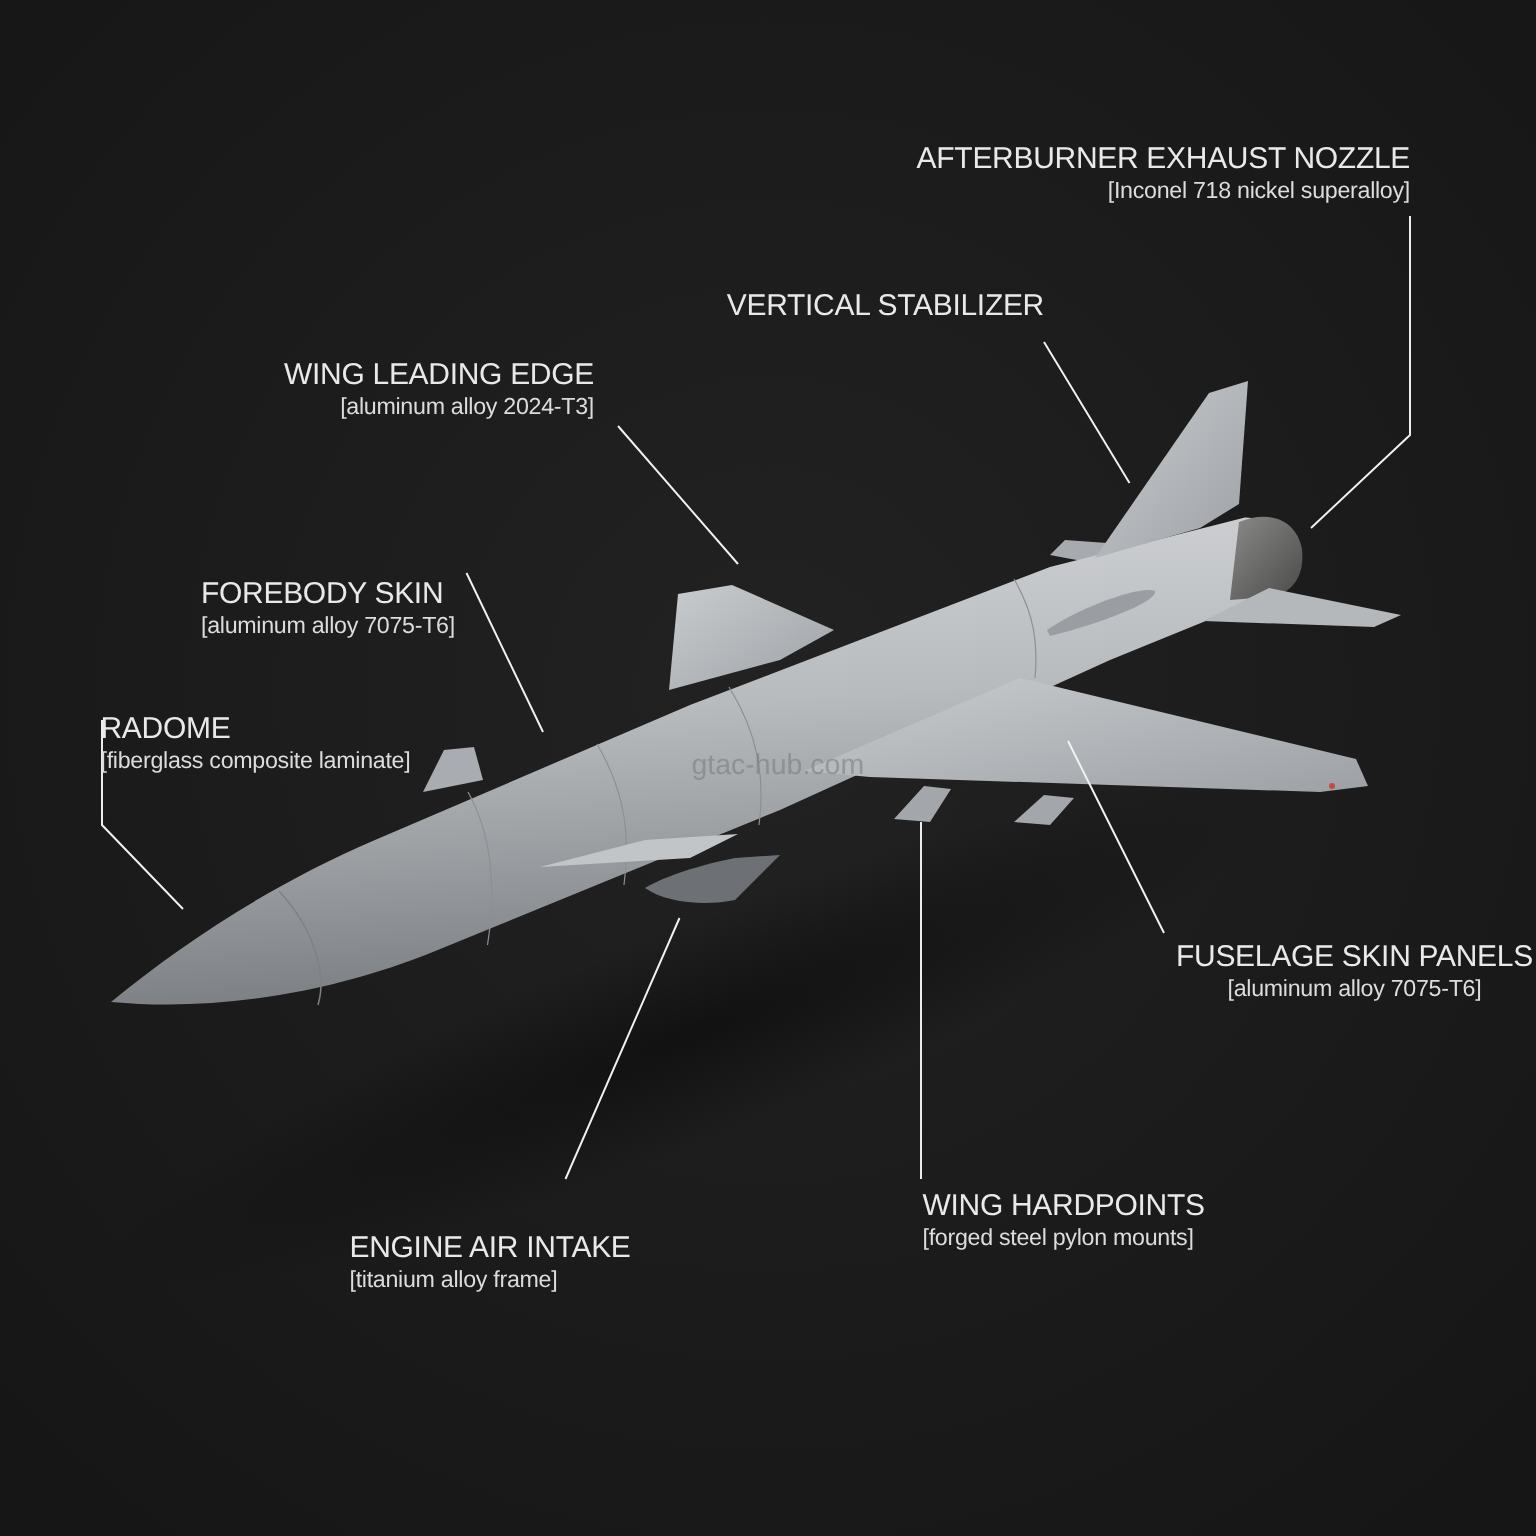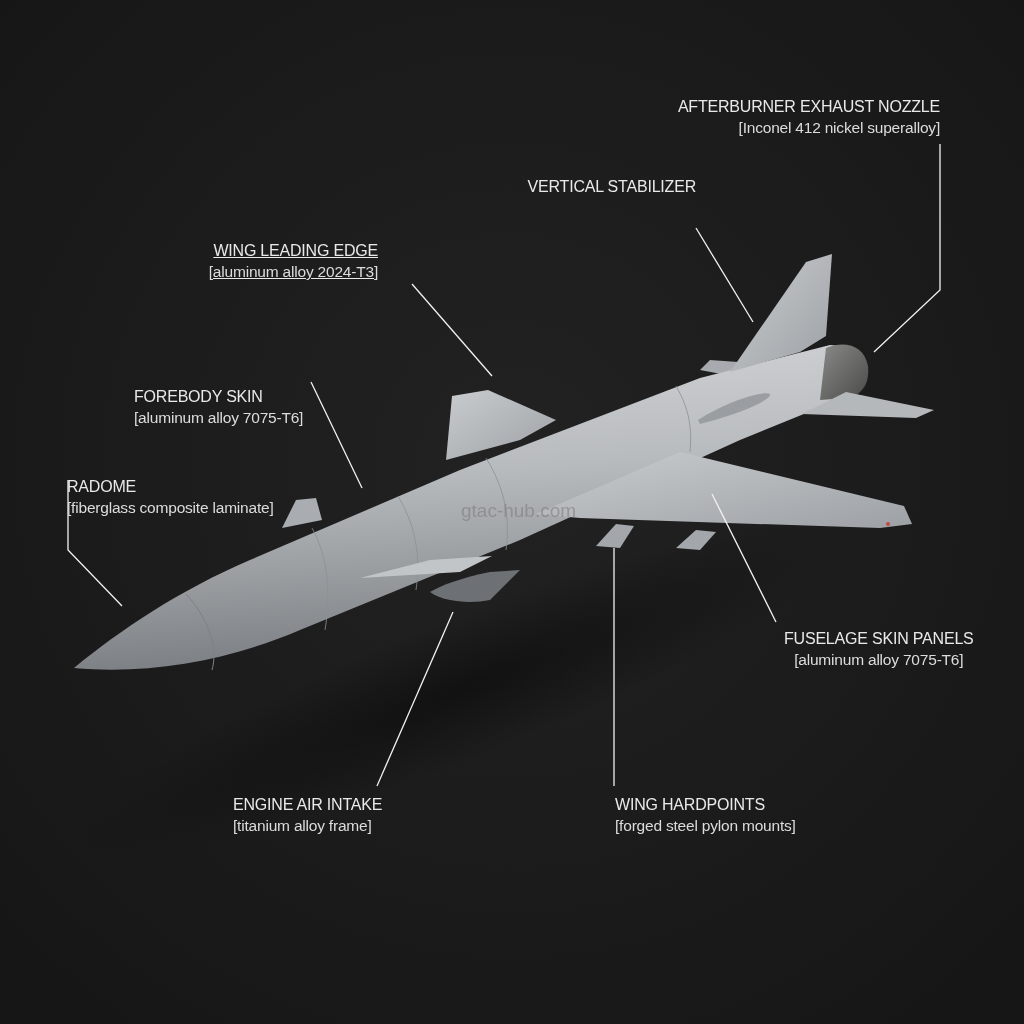--- a/index.html
+++ b/index.html
@@ -9,21 +9,21 @@
     font-family: "Liberation Sans", sans-serif;
     position: relative;
   }
   .stage { position: absolute; left: 0; top: 0; width: 1024px; height: 1024px; }
   .stage svg { position: absolute; left: 0; top: 0; }
   .label {
     position: absolute; color: #e9e9e9; line-height: 21px;
     font-family: "Liberation Sans", sans-serif; font-stretch: condensed;
     letter-spacing: -0.2px; white-space: nowrap;
   }
-  .label .title { font-size: 16px; display: block; }
+  .label .title { font-size: 20px; display: block; }
   .label .material { font-size: 15.5px; display: block; color: #dcdcdc; }
   .label.right { text-align: right; }
   .watermark {
     position: absolute; left: 461px; top: 500px; font-size: 19px;
     color: rgba(120,120,120,0.55); font-family: "Liberation Sans", sans-serif;
   }
 </style>
 </head>
 <body>
 
@@ -108,48 +108,48 @@
       <line x1="712" y1="494" x2="776" y2="622"></line>
       <line x1="453" y1="612" x2="377" y2="786"></line>
       <line x1="614" y1="548" x2="614" y2="786"></line>
     </g>
   </svg>
 
   <div class="watermark">gtac-hub.com</div>
 
   <div class="label right" style="right:84px; top:96px;">
     <span class="title">AFTERBURNER EXHAUST NOZZLE</span>
-    <span class="material">[Inconel 412 nickel superalloy]</span>
+    <span class="material">[Inconel 718 nickel superalloy]</span>
   </div>
 
-  <div class="label right" style="right:328px; top:176px;margin-left:20px;">
+  <div class="label right" style="right:328px; top:194px;margin-left:20px;">
     <span class="title">VERTICAL STABILIZER</span>
   </div>
 
-  <div class="label right" style="right:646px; top:240px;text-decoration:underline;">
+  <div class="label right" style="right:628px; top:240px;">
     <span class="title">WING LEADING EDGE</span>
     <span class="material">[aluminum alloy 2024-T3]</span>
   </div>
 
   <div class="label" style="left:134px; top:338px;margin-top:48px;">
     <span class="title">FOREBODY SKIN</span>
     <span class="material">[aluminum alloy 7075-T6]</span>
   </div>
 
   <div class="label" style="left:67px; top:432px;margin-top:44px;">
     <span class="title">RADOME</span>
     <span class="material">[fiberglass composite laminate]</span>
   </div>
 
   <div class="label" style="left:784px; top:628px;text-align:center;">
     <span class="title">FUSELAGE SKIN PANELS</span>
     <span class="material">[aluminum alloy 7075-T6]</span>
   </div>
 
-  <div class="label" style="left:233px; top:794px;">
+  <div class="label" style="left:233px; top:822px;">
     <span class="title">ENGINE AIR INTAKE</span>
     <span class="material">[titanium alloy frame]</span>
   </div>
 
   <div class="label" style="left:615px; top:794px;">
     <span class="title">WING HARDPOINTS</span>
     <span class="material">[forged steel pylon mounts]</span>
   </div>
 </div>
 

